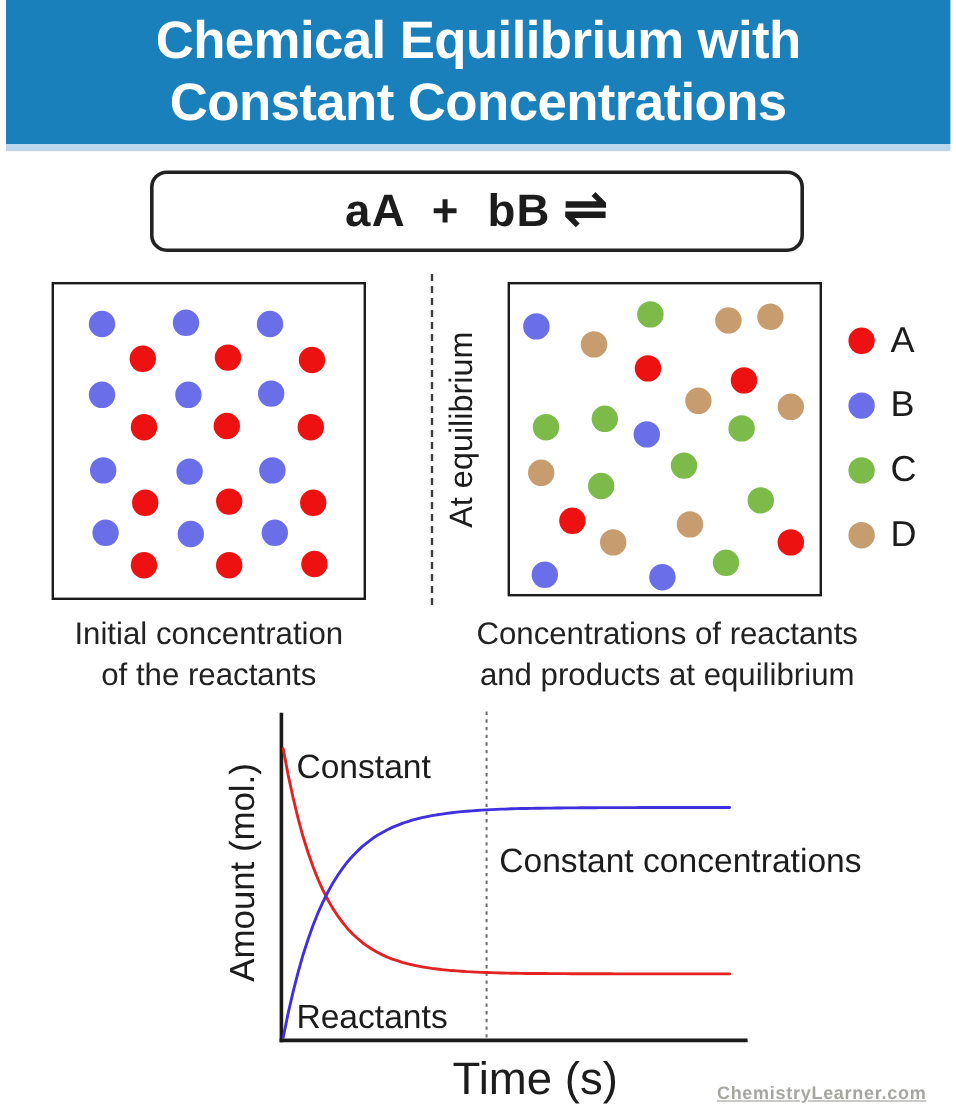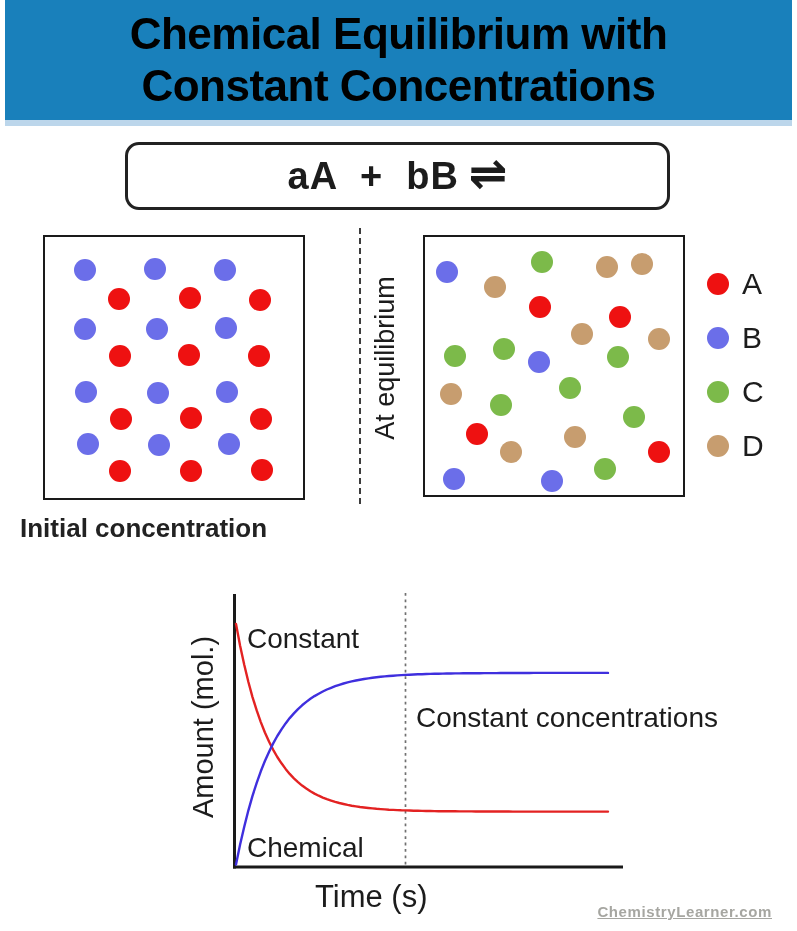--- a/index.html
+++ b/index.html
@@ -2,21 +2,21 @@
 <html style="--banner: #1980BB; --strip: #BCD6EB; --wm: #A6A6A1;"><head>
 <meta charset="utf-8">
 <style>
   html,body{margin:0;padding:0;background:#fff;}
   .page{position:relative;width:797px;height:931px;background:#ffffff;overflow:hidden;
         font-family:"Liberation Sans","DejaVu Sans",sans-serif;color:#1c1c1c;}
 
   
   .banner{position:absolute;left:5px;top:0;width:787px;height:120px;background:var(--banner,#1980BB);
           display:flex;flex-direction:column;justify-content:center;align-items:center;}
-  .title-line{color:#000000;font-size:44px;font-weight:700;line-height:52px;letter-spacing:-0.5px;white-space:nowrap;}
+  .title-line{color:#ffffff;font-size:44px;font-weight:700;line-height:52px;letter-spacing:-0.5px;white-space:nowrap;}
   .banner-strip{position:absolute;left:5px;top:120px;width:787px;height:6px;background:var(--strip,#BCD6EB);}
 
   
   .equation-box{position:absolute;left:125px;top:142px;width:545px;height:68px;border:3px solid #222;
                 border-radius:14px;display:flex;align-items:center;justify-content:center;gap:10px;box-sizing:border-box;background:#fff;}
   .eq{font-size:38px;font-weight:700;white-space:pre;letter-spacing:1px;}
   .eq-arrow{font-size:46px;font-weight:700;font-family:"DejaVu Sans",sans-serif;line-height:1;position:relative;top:-3px;}
 
   
   .particle-box{position:absolute;background:#fff;border:2px solid #1a1a1a;box-sizing:border-box;}
@@ -30,31 +30,31 @@
   .at-eq{position:absolute;left:385px;top:358px;transform:translate(-50%,-50%) rotate(-90deg);
          font-size:27px;white-space:nowrap;color:#1c1c1c;}
 
   
   .legend{position:absolute;left:707px;top:273px;display:flex;flex-direction:column;gap:32px;}
   .legend-row{display:flex;align-items:center;height:22px;}
   .legend-dot{position:static;flex:0 0 22px;}
   .legend-label{font-size:30px;margin-left:13px;}
 
   
-  .caption{position:absolute;top:511px;text-align:left;font-size:26px;line-height:34px;color:#222;font-weight:bold;}
+  .caption{position:absolute;top:511px;text-align:center;font-size:26px;line-height:34px;color:#222;}
   .cap-left{left:20px;width:308px;}
   .cap-right{left:376px;width:360px;}
 
   
   #graph{position:absolute;left:0;top:0;width:797px;height:931px;pointer-events:none;}
   .glabel{position:absolute;color:#1c1c1c;}
   .lbl-reactants{left:247px;top:623px;font-size:28px;}
   .lbl-products{left:247px;top:832px;font-size:28px;}
   .lbl-y{left:203px;top:727px;transform:translate(-50%,-50%) rotate(-90deg);font-size:29px;white-space:nowrap;}
-  .lbl-x{left:315px;top:879px;width:200px;text-align:left;font-size:31px;}
+  .lbl-x{left:315px;top:879px;width:200px;text-align:right;font-size:38px;}
   .annot{left:416px;top:698px;font-size:28px;line-height:40px;}
 
   .watermark{position:absolute;top:903px;right:25px;font-size:15px;font-weight:700;
              letter-spacing:0.6px;color:var(--wm,#A6A6A1);text-decoration:underline;}
 </style>
 </head>
 <body>
 
 <div class="page">
 
@@ -140,34 +140,39 @@
         <span class="legend-label">C</span>
       </div>
       <div class="legend-row">
         <span class="dot legend-dot" style="background: rgb(199, 157, 111);"></span>
         <span class="legend-label">D</span>
       </div>
     </div>
 
   <div class="caption cap-left">
     <div>Initial concentration</div>
+    <div>of the reactants</div>
+  </div>
+  <div class="caption cap-right">
+    <div>Concentrations of reactants</div>
+    <div>and products at equilibrium</div>
   </div>
 
   <svg id="graph" viewBox="0 0 797 931" xmlns="http://www.w3.org/2000/svg">
     <line x1="234.5" y1="594" x2="234.5" y2="868.5" stroke="#1a1a1a" stroke-width="3"></line>
     <line x1="233" y1="867" x2="623" y2="867" stroke="#1a1a1a" stroke-width="3"></line>
     <line id="eq-dashed" x1="405.5" y1="593" x2="405.5" y2="866" stroke="#707070" stroke-width="1.7" stroke-dasharray="2.8 3.6"></line>
     <g id="curves">
         <polyline points="236.0,623.9 240.1,645.7 244.3,665.0 248.4,682.0 252.5,697.1 256.7,710.4 260.8,722.1 264.9,732.5 269.1,741.7 273.2,749.8 277.3,757.0 281.5,763.3 285.6,768.9 289.7,773.9 293.9,778.3 298.0,782.1 302.1,785.6 306.3,788.6 310.4,791.3 314.5,793.6 318.7,795.7 322.8,797.6 326.9,799.2 331.1,800.6 335.2,801.9 339.3,803.0 343.5,804.0 347.6,804.9 351.7,805.7 355.9,806.4 360.0,807.0 364.1,807.5 368.3,808.0 372.4,808.4 376.5,808.8 380.7,809.1 384.8,809.4 388.9,809.7 393.1,809.9 397.2,810.1 401.3,810.3 405.5,810.4 409.6,810.5 413.7,810.7 417.9,810.8 422.0,810.9 426.1,811.0 430.3,811.0 434.4,811.1 438.5,811.2 442.7,811.2 446.8,811.3 450.9,811.3 455.1,811.3 459.2,811.4 463.3,811.4 467.5,811.4 471.6,811.4 475.7,811.5 479.9,811.5 484.0,811.5 488.1,811.5 492.3,811.5 496.4,811.5 500.5,811.5 504.7,811.5 508.8,811.5 512.9,811.6 517.1,811.6 521.2,811.6 525.3,811.6 529.5,811.6 533.6,811.6 537.7,811.6 541.9,811.6 546.0,811.6 550.1,811.6 554.3,811.6 558.4,811.6 562.5,811.6 566.7,811.6 570.8,811.6 574.9,811.6 579.1,811.6 583.2,811.6 587.3,811.6 591.5,811.6 595.6,811.6 599.7,811.6 603.9,811.6 608.0,811.6" fill="none" stroke="#E32222" stroke-width="2.4" stroke-linejoin="round" stroke-linecap="round"></polyline>
         <polyline points="236.0,864.6 240.1,844.5 244.3,826.4 248.4,810.3 252.5,795.8 256.7,782.9 260.8,771.3 264.9,761.0 269.1,751.7 273.2,743.4 277.3,736.0 281.5,729.4 285.6,723.4 289.7,718.1 293.9,713.4 298.0,709.1 302.1,705.3 306.3,701.9 310.4,698.8 314.5,696.1 318.7,693.7 322.8,691.5 326.9,689.5 331.1,687.8 335.2,686.2 339.3,684.8 343.5,683.5 347.6,682.4 351.7,681.4 355.9,680.5 360.0,679.7 364.1,679.0 368.3,678.4 372.4,677.8 376.5,677.3 380.7,676.8 384.8,676.4 388.9,676.0 393.1,675.7 397.2,675.4 401.3,675.1 405.5,674.9 409.6,674.7 413.7,674.5 417.9,674.3 422.0,674.2 426.1,674.0 430.3,673.9 434.4,673.8 438.5,673.7 442.7,673.6 446.8,673.5 450.9,673.5 455.1,673.4 459.2,673.4 463.3,673.3 467.5,673.3 471.6,673.2 475.7,673.2 479.9,673.2 484.0,673.1 488.1,673.1 492.3,673.1 496.4,673.1 500.5,673.0 504.7,673.0 508.8,673.0 512.9,673.0 517.1,673.0 521.2,673.0 525.3,673.0 529.5,673.0 533.6,672.9 537.7,672.9 541.9,672.9 546.0,672.9 550.1,672.9 554.3,672.9 558.4,672.9 562.5,672.9 566.7,672.9 570.8,672.9 574.9,672.9 579.1,672.9 583.2,672.9 587.3,672.9 591.5,672.9 595.6,672.9 599.7,672.9 603.9,672.9 608.0,672.9" fill="none" stroke="#3F2FDE" stroke-width="2.4" stroke-linejoin="round" stroke-linecap="round"></polyline>
       </g>
   </svg>
 
   <div class="glabel lbl-reactants">Constant</div>
-  <div class="glabel lbl-products">Chemical</div>
+  <div class="glabel lbl-products">Reactants</div>
   <div class="glabel lbl-y">Amount (mol.)</div>
   <div class="glabel lbl-x">Time (s)</div>
   <div class="glabel annot">
     <div>Constant concentrations</div>
   </div>
 
   <div class="watermark">ChemistryLearner.com</div>
 </div>
 
 </body></html>

